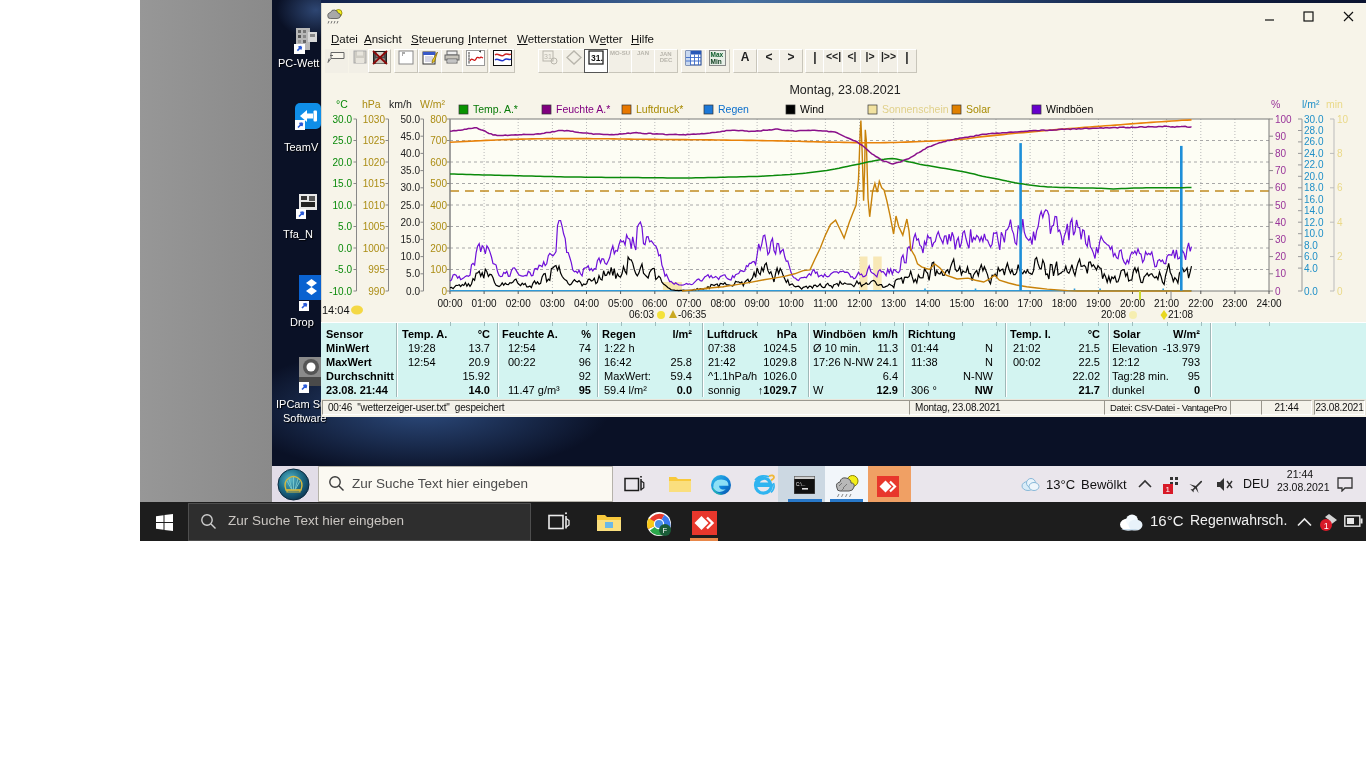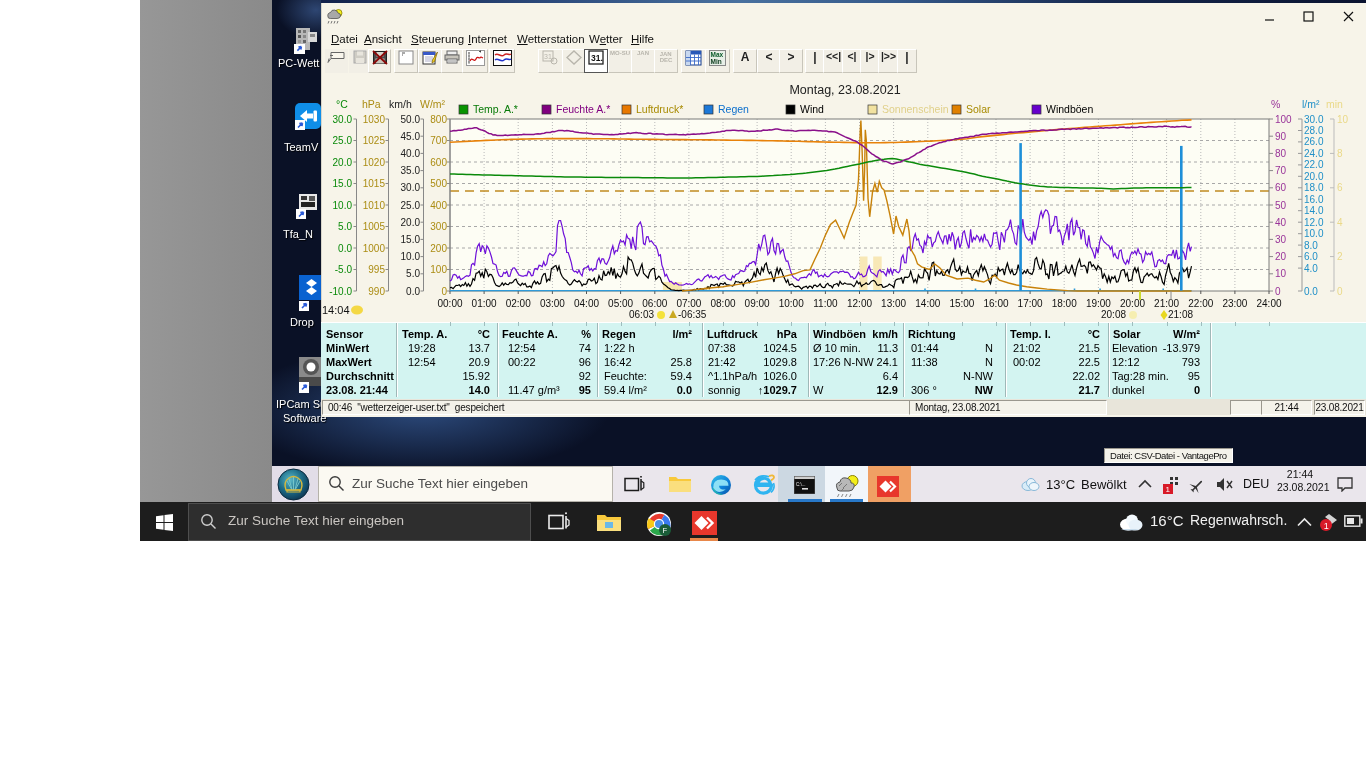--- a/index.html
+++ b/index.html
@@ -562,21 +562,21 @@
 <div class="tcell" style="left:508px;top:356px">00:22</div>
 <div class="tcell  r" style="right:775px;top:356px">96</div>
 <div class="tcell  r" style="right:775px;top:370px">92</div>
 <div class="tcell" style="left:508px;top:384px">11.47 g/m³</div>
 <div class="tcell b r" style="right:775px;top:384px">95</div>
 <div class="tcell b" style="left:602px;top:328px">Regen</div>
 <div class="tcell b r" style="right:674px;top:328px">l/m²</div>
 <div class="tcell" style="left:604px;top:342px">1:22 h</div>
 <div class="tcell" style="left:604px;top:356px">16:42</div>
 <div class="tcell  r" style="right:674px;top:356px">25.8</div>
-<div class="tcell" style="left:604px;top:370px">Feuchte:</div>
+<div class="tcell" style="left:604px;top:370px">MaxWert:</div>
 <div class="tcell  r" style="right:674px;top:370px">59.4</div>
 <div class="tcell" style="left:604px;top:384px">59.4 l/m²</div>
 <div class="tcell b r" style="right:674px;top:384px">0.0</div>
 <div class="tcell b" style="left:707px;top:328px">Luftdruck</div>
 <div class="tcell b r" style="right:569px;top:328px">hPa</div>
 <div class="tcell" style="left:708px;top:342px">07:38</div>
 <div class="tcell  r" style="right:569px;top:342px">1024.5</div>
 <div class="tcell" style="left:708px;top:356px">21:42</div>
 <div class="tcell  r" style="right:569px;top:356px">1029.8</div>
 <div class="tcell" style="left:708px;top:370px">^1.1hPa/h</div>
@@ -639,21 +639,21 @@
 <div style="position:absolute;left:1064px;top:322px;width:1px;height:4px;background:#9fbcbc"></div>
 <div style="position:absolute;left:1098px;top:322px;width:1px;height:4px;background:#9fbcbc"></div>
 <div style="position:absolute;left:1132px;top:322px;width:1px;height:4px;background:#9fbcbc"></div>
 <div style="position:absolute;left:1167px;top:322px;width:1px;height:4px;background:#9fbcbc"></div>
 <div style="position:absolute;left:1201px;top:322px;width:1px;height:4px;background:#9fbcbc"></div>
 <div style="position:absolute;left:1235px;top:322px;width:1px;height:4px;background:#9fbcbc"></div>
 <div style="position:absolute;left:1269px;top:322px;width:1px;height:4px;background:#9fbcbc"></div>
 <div id="statusbar"></div>
 <div class="spanel" style="left:322px;width:584px;padding-left:5px;">00:46&nbsp;&nbsp;"wetterzeiger-user.txt"&nbsp;&nbsp;gespeichert</div>
 <div class="spanel" style="left:909px;width:191px;padding-left:5px;">Montag, 23.08.2021</div>
-<div class="spanel" style="left:1104px;width:122px;padding-left:5px;margin-top:48px;"><span style="font-size:9.5px;letter-spacing:-0.45px">Datei: CSV-Datei - VantagePro</span></div>
+<div class="spanel" style="left:1104px;width:122px;padding-left:5px;"><span style="font-size:9.5px;letter-spacing:-0.45px">Datei: CSV-Datei - VantagePro</span></div>
 <div class="spanel" style="left:1230px;width:27px;padding-left:5px;"></div>
 <div class="spanel" style="left:1261px;width:49px;text-align:center;">21:44</div>
 <div class="spanel" style="left:1314px;width:49px;text-align:center;">23.08.2021</div>
 <div id="itb"></div>
 <div style="position:absolute;left:272px;top:466px;width:46px;height:36px;background:#e2dde8"></div>
 <svg style="position:absolute;left:277px;top:468px" width="33" height="33" viewBox="0 0 33 33">
 <defs>
       <radialGradient id="orb" cx="40%" cy="35%" r="70%">
         <stop offset="0%" stop-color="#5ab8c8"></stop>
         <stop offset="55%" stop-color="#1c6a86"></stop>

